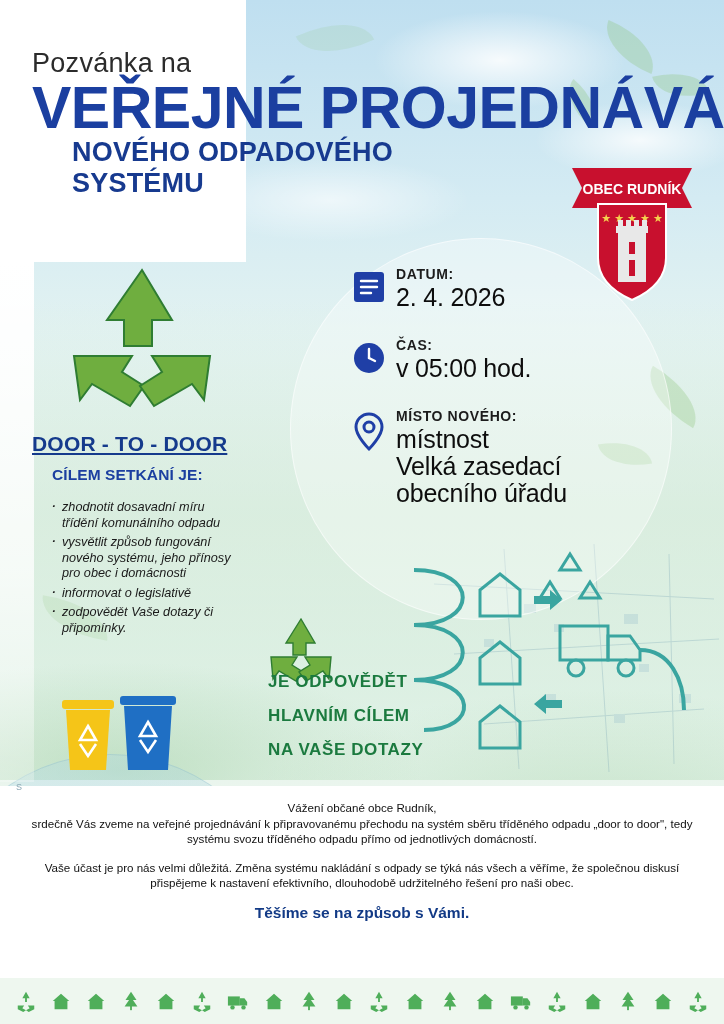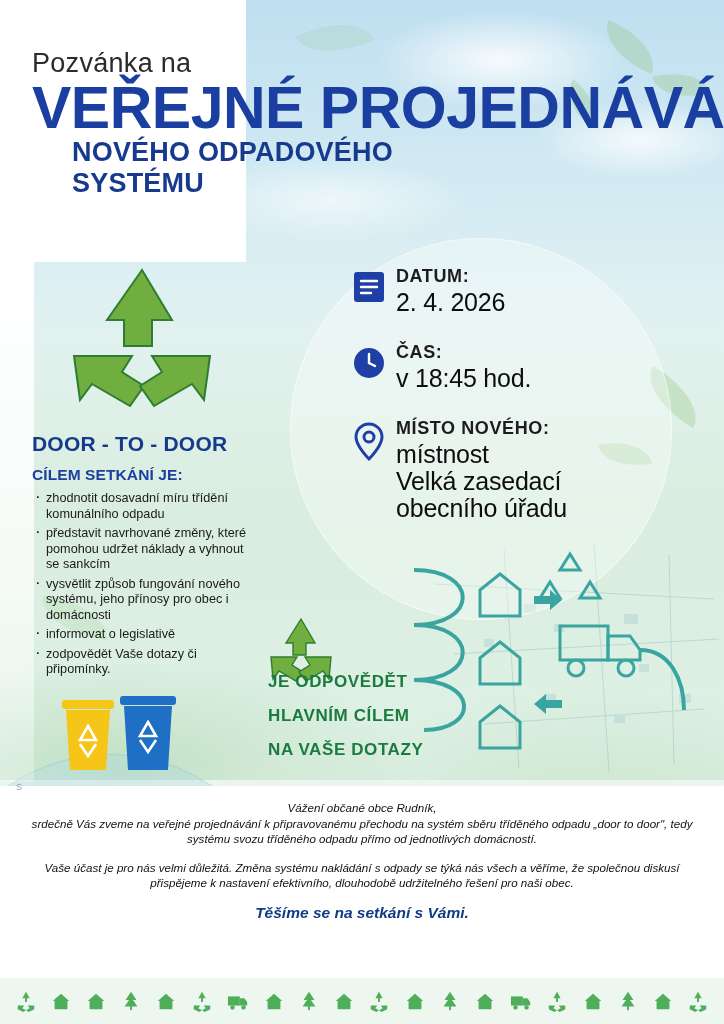--- a/index.html
+++ b/index.html
@@ -147,21 +147,21 @@
     display: flex;
     align-items: flex-start;
     margin-bottom: 26px;
   }
   .info-ico {
     width: 44px;
     min-width: 44px;
     padding-top: 4px;
   }
   .info-label {
-    font-size: 18px;
+    font-size: 14px;
     font-weight: bold;
     color: #1c1c1c;
     letter-spacing: 0.6px;
     margin-bottom: 2px;
   }
   .info-value {
     font-size: 25px;
     font-weight: normal;
     color: #0d0d0d;
     letter-spacing: -0.2px;
@@ -185,32 +185,35 @@
     top: 432px;
     z-index: 8;
     width: 225px;
   }
   .dtd-title {
     font-size: 21px;
     font-weight: bold;
     color: #153a8c;
     letter-spacing: 0.2px;
     margin-bottom: 10px;
+    text-decoration: underline;
   }
   .dtd-sub {
     font-size: 15.5px;
     font-weight: bold;
     color: #1b3fa0;
     margin-bottom: 7px;
     letter-spacing: 0.1px;
+    margin-left: 20px;
   }
   .dtd-list {
-    margin: 0;
+    margin: 16px;
     padding: 0 0 0 14px;
     list-style: none;
+    font-style: italic;
   }
   .dtd-list li {
     position: relative;
     font-size: 12.7px;
     line-height: 15.5px;
     color: #1a1a1a;
     margin-bottom: 4px;
   }
   .dtd-list li:before {
     content: "·";
@@ -257,21 +260,20 @@
 
   
   .bottom {
     position: absolute;
     left: 0;
     top: 786px;
     width: 724px;
     height: 238px;
     background: #ffffff;
     z-index: 9;
-    font-style: italic;
   }
   .bottom-inner {
     padding: 14px 26px 0 26px;
     text-align: center;
   }
   .bt-p {
     font-size: 11.6px;
     line-height: 15.5px;
     color: #111111;
     margin: 0 0 13px 0;
@@ -363,20 +365,39 @@
 
   <div class="head-wrap">
     <div class="h-small">Pozvánka na</div>
     <div class="h-main">VEŘEJNÉ PROJEDNÁVÁNÍ</div>
     <div class="h-sub">
       <div>NOVÉHO ODPADOVÉHO</div>
       <div>SYSTÉMU</div>
     </div>
   </div>
 
+  <div class="crest">
+    <svg viewBox="0 0 128 145" width="128" height="145">
+
+      <path d="M4,8 L124,8 L114,28 L124,48 L4,48 L14,28 Z" fill="#c8102e"></path>
+      <text x="64" y="34" font-family="Liberation Sans, sans-serif" font-size="14" font-weight="bold" fill="#ffffff" text-anchor="middle">OBEC RUDNÍK</text>
+
+      <path d="M30,44 L98,44 L98,98 Q98,125 64,140 Q30,125 30,98 Z" fill="#c8102e" stroke="#ffffff" stroke-width="2"></path>
+      <text x="64" y="62" font-family="Liberation Sans, sans-serif" font-size="11" fill="#f3d04e" text-anchor="middle">★ ★ ★ ★ ★</text>
+
+      <rect x="50" y="70" width="28" height="52" fill="#e8e8e8"></rect>
+      <rect x="48" y="66" width="32" height="7" fill="#e8e8e8"></rect>
+      <rect x="50" y="60" width="5" height="7" fill="#e8e8e8"></rect>
+      <rect x="58" y="60" width="5" height="7" fill="#e8e8e8"></rect>
+      <rect x="66" y="60" width="5" height="7" fill="#e8e8e8"></rect>
+      <rect x="74" y="60" width="5" height="7" fill="#e8e8e8"></rect>
+      <rect x="61" y="82" width="6" height="12" fill="#c8102e"></rect>
+      <rect x="61" y="100" width="6" height="16" fill="#c8102e"></rect>
+    </svg>
+  </div>
 
   <div class="big-circle"></div>
 
   <svg class="recycle-big" viewBox="0 0 180 160">
     <g fill="#6fae3f" stroke="#2f7d32" stroke-width="2">
       <path d="M90,8 L120,58 L100,58 L100,84 L72,84 L72,58 L55,58 Z" transform="rotate(0 90 70)"></path>
       <path d="M24,118 L82,118 L72,134 L94,148 L80,168 L42,146 L30,162 Z" transform="translate(-2,-24)"></path>
       <path d="M156,118 L98,118 L108,134 L86,148 L100,168 L138,146 L150,162 Z" transform="translate(2,-24)"></path>
     </g>
   </svg>
@@ -404,21 +425,21 @@
         <svg viewBox="0 0 34 34" width="34" height="34">
           <circle cx="17" cy="17" r="15" fill="#1f3fa6"></circle>
           <g stroke="#ffffff" stroke-width="2.4" stroke-linecap="round">
             <line x1="17" y1="17" x2="17" y2="8"></line>
             <line x1="17" y1="17" x2="23" y2="20"></line>
           </g>
         </svg>
       </div>
       <div>
         <div class="info-label">ČAS:</div>
-        <div class="info-value">v 18:45 hod.</div>
+        <div class="info-value">v 05:00 hod.</div>
       </div>
     </div>
 
     <div class="info-row">
       <div class="info-ico">
         <svg viewBox="0 0 34 40" width="34" height="40">
           <path d="M17,2 C9.8,2 4,7.8 4,15 C4,24 17,37 17,37 C17,37 30,24 30,15 C30,7.8 24.2,2 17,2 Z" fill="none" stroke="#1f3fa6" stroke-width="3"></path>
           <circle cx="17" cy="15" r="5" fill="none" stroke="#1f3fa6" stroke-width="3"></circle>
         </svg>
       </div>
@@ -429,21 +450,20 @@
         <div class="info-value">obecního úřadu</div>
       </div>
     </div>
   </div>
 
   <div class="dtd">
     <div class="dtd-title">DOOR - TO - DOOR</div>
     <div class="dtd-sub">CÍLEM SETKÁNÍ JE:</div>
     <ul class="dtd-list">
       <li>zhodnotit dosavadní míru třídění komunálního odpadu</li>
-      <li>představit navrhované změny, které pomohou udržet náklady a vyhnout se sankcím</li>
       <li>vysvětlit způsob fungování nového systému, jeho přínosy pro obec i domácnosti</li>
       <li>informovat o legislativě</li>
       <li>zodpovědět Vaše dotazy či připomínky.</li>
     </ul>
   </div>
 
   <svg class="bins" width="140" height="90" viewBox="0 0 140 90">
     <g>
       <rect x="4" y="10" width="52" height="9" rx="3" fill="#f5c518"></rect>
       <path d="M8,20 L52,20 L48,80 L12,80 Z" fill="#f5c518"></path>
@@ -508,21 +528,21 @@
   <div class="tiny-s">S</div>
 
   <div class="globe-bottom"></div>
   <div class="bottom">
     <div class="bottom-inner">
       <p class="bt-p">
         <span>Vážení občané obce Rudník,</span><br>
         <span>srdečně Vás zveme na veřejné projednávání k připravovanému přechodu na systém sběru tříděného odpadu „door to door", tedy systému svozu tříděného odpadu přímo od jednotlivých domácností.</span>
       </p>
       <p class="bt-p">Vaše účast je pro nás velmi důležitá. Změna systému nakládání s odpady se týká nás všech a věříme, že společnou diskusí přispějeme k nastavení efektivního, dlouhodobě udržitelného řešení pro naši obec.</p>
-      <div class="bt-closing">Těšíme se na setkání s Vámi.</div>
+      <div class="bt-closing">Těšíme se na způsob s Vámi.</div>
     </div>
   </div>
 
   <div class="footer-strip">
     <svg width="22" height="22" viewBox="0 0 24 24">
         <g fill="#4fae5a">
           <path d="M12,2 L16,9 L13,9 L13,13 L11,13 L11,9 L8,9 Z"></path>
           <path d="M3,17 L10,17 L8,20 L12,22 L9,24 L3,21 Z"></path>
           <path d="M21,17 L14,17 L16,20 L12,22 L15,24 L21,21 Z"></path>
         </g>

